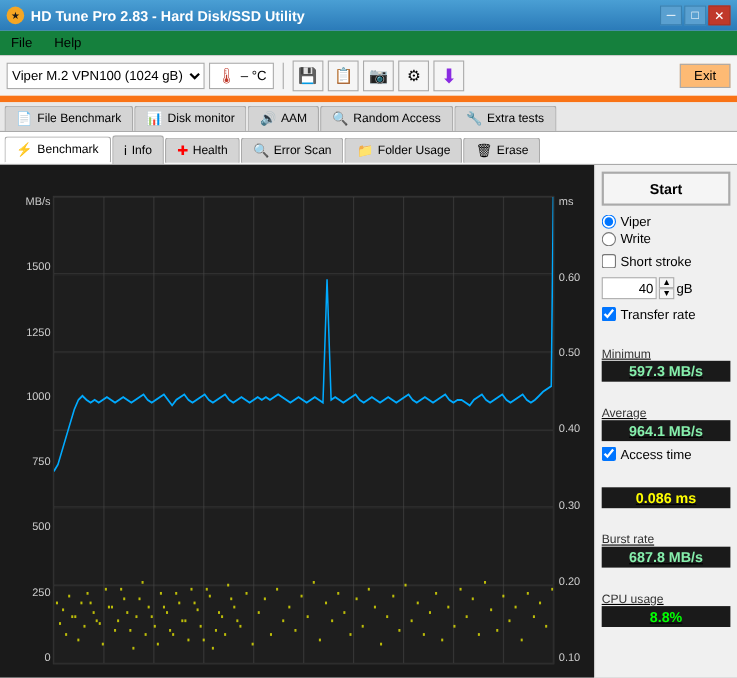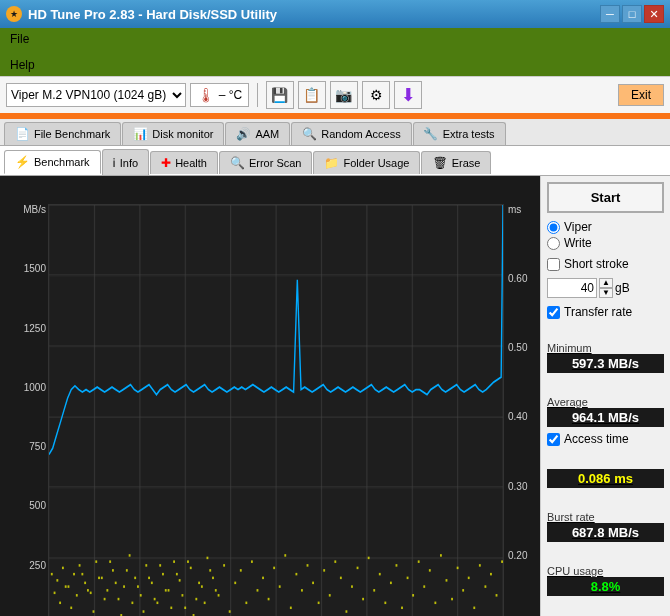--- a/index.html
+++ b/index.html
@@ -38,24 +38,24 @@
       width: 20px; height: 18px;
       background: #5aa0d0;
       border: 1px solid #3a80b0;
       color: white;
       font-size: 11px;
       cursor: pointer;
       display: flex; align-items: center; justify-content: center;
     }
     .title-btn.close { background: #c0392b; border-color: #a93226; }
     .menu-bar {
-      background: #4d7c0f;
+      background: #15803d;
       padding: 2px 4px;
       border-bottom: 1px solid #ccc;
-      display: flex; gap: 8px; flex-direction: column;
+      display: flex; gap: 8px;
     }
     .menu-item { padding: 2px 6px; cursor: pointer; font-size: 12px; }
     .toolbar {
       background: #f5f5f5;
       padding: 4px 6px;
       display: flex;
       align-items: center;
       gap: 4px;
       border-bottom: 6px solid #f97316;
     }
@@ -200,21 +200,21 @@
       width: 100%;
       padding: 6px;
       background: #f5f5f5;
       border: 2px solid #aaa;
       font-size: 13px;
       cursor: pointer;
       font-weight: bold;
     }
     .radio-group { display: flex; flex-direction: column; gap: 2px; padding: 2px 0; }
     .radio-item { display: flex; align-items: center; gap: 4px; font-size: 12px; cursor: pointer; }
-    .checkbox-item { display: flex; align-items: flex-end; gap: 4px; font-size: 12px; cursor: pointer; }
+    .checkbox-item { display: flex; align-items: flex-start; gap: 4px; font-size: 12px; cursor: pointer; }
     .spinbox {
       display: flex; align-items: center; gap: 2px; padding: 2px 0;
     }
     .spin-input {
       width: 50px; height: 20px;
       border: 1px solid #aaa;
       font-size: 12px;
       text-align: right;
       padding-right: 2px;
     }
@@ -226,21 +226,21 @@
       font-size: 8px;
       cursor: pointer;
       display: flex; align-items: center; justify-content: center;
       line-height: 1;
     }
     .spin-label { font-size: 12px; }
     .stat-block { margin-top: 18px; text-decoration: underline; }
     .stat-label { font-size: 11px; color: #333; }
     .stat-value {
       background: #1a1a1a;
-      color: #ffffff;
+      color: #86efac;
       font-size: 13px;
       font-weight: bold;
       text-align: center;
       padding: 2px 4px;
       width: 100%;
     }
     .stat-value.yellow { color: #ffff00; }
     .stat-value.green { color: #00ff00; }
     .tab-icon { font-size: 12px; }
   </style>

